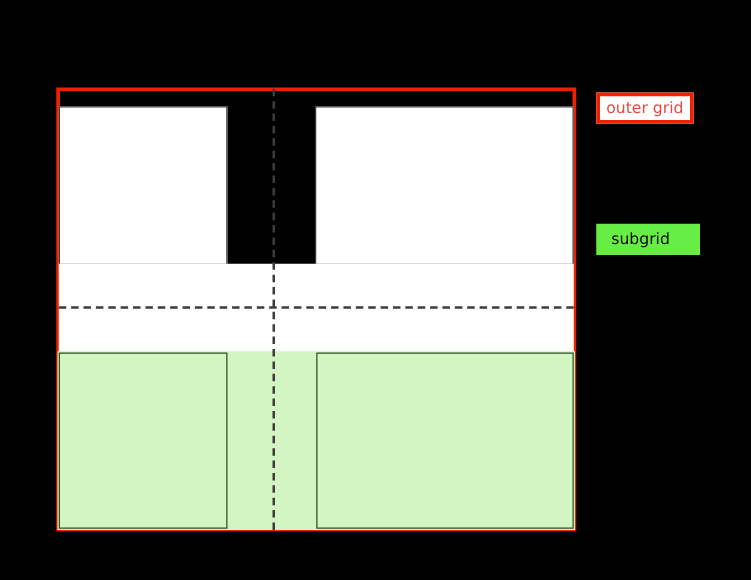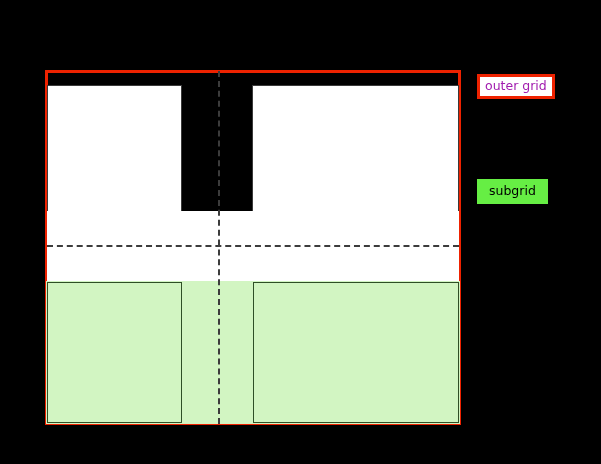--- a/index.html
+++ b/index.html
@@ -73,31 +73,31 @@
   }
 
   
   .legend-outer {
     position: absolute;
     left: 477px;
     top: 74px;
     padding: 2px 5px 3px 5px;
     background: #ffffff;
     border: 3px solid var(--outer-color, #ee2200);
-    color: #a21caf;
+    color: #ef4444;
     font-size: 12.5px;
     line-height: 14px;
     white-space: nowrap;
     box-sizing: border-box;
   }
   .legend-subgrid {
     position: absolute;
     left: 477px;
     top: 179px;
-    padding: 5px 12px 6px 12px;
+    padding: 5px 24px 6px 12px;
     background: var(--legend-green, #66ee44);
     color: #000000;
     font-size: 12.5px;
     line-height: 14px;
     white-space: nowrap;
     box-sizing: border-box;
   }
 </style>
 </head>
 <body style="background: rgb(0, 0, 0);">

